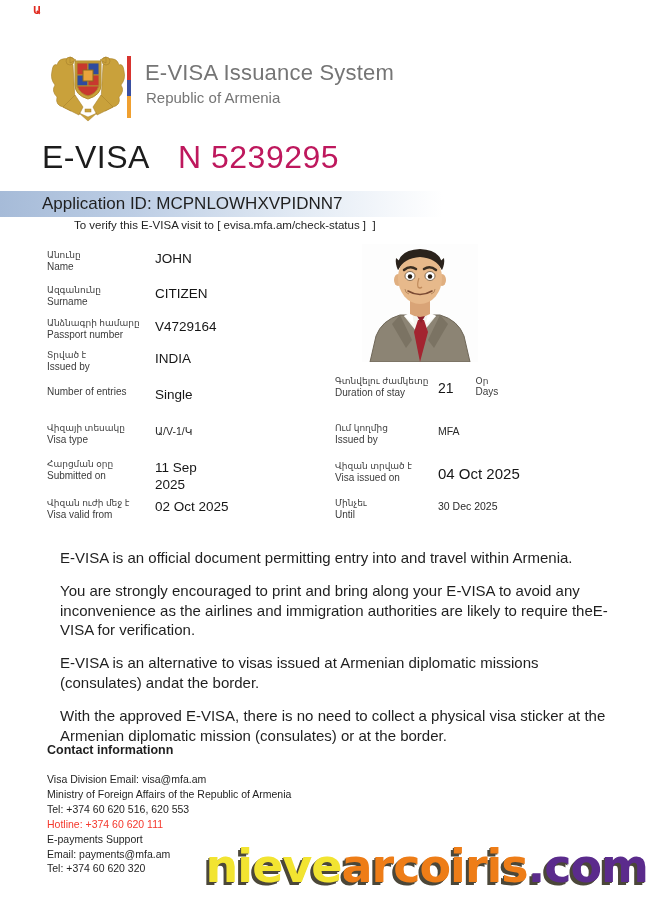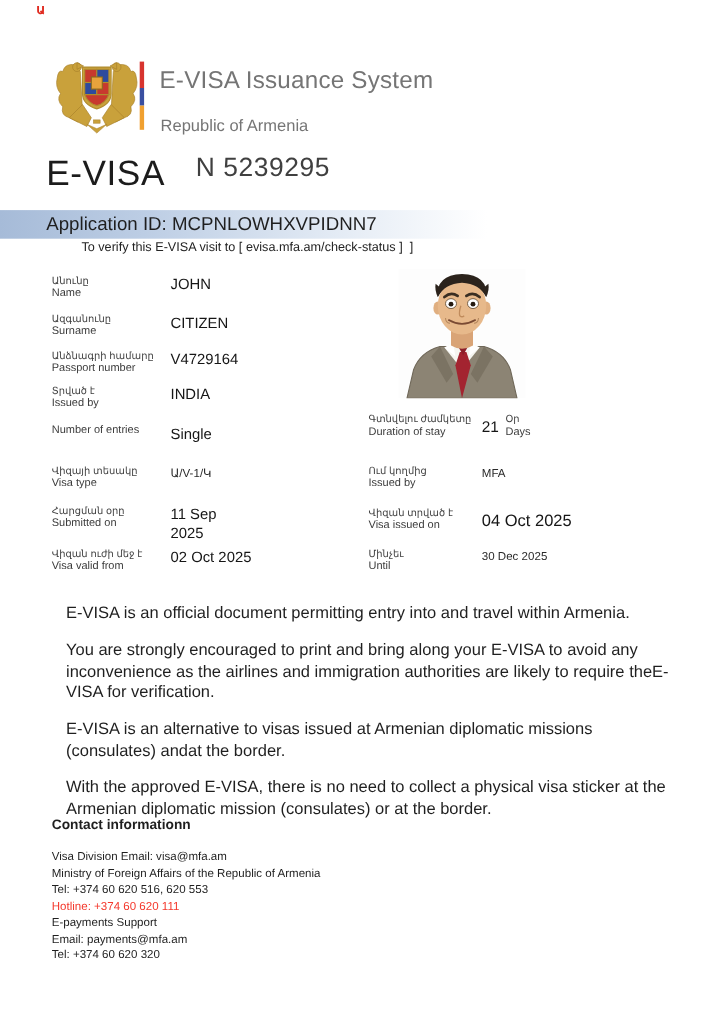--- a/index.html
+++ b/index.html
@@ -7,41 +7,41 @@
   .page {
     position:relative; width:651px; height:917px; background:#ffffff;
     overflow:hidden; font-family:"Liberation Sans","DejaVu Sans",sans-serif;
     color:#1c1c1c;
   }
   .corner-mark { position:absolute; left:33px; top:5px; font-size:10px; font-weight:bold; color:#e02b20; }
   .coat { position:absolute; left:49px; top:51px; }
   .flag-bar { position:absolute; left:127px; top:56px; width:4px; height:62px; display:flex; flex-direction:column; }
   .flag-bar .fr { flex:38; } .flag-bar .fb { flex:27; } .flag-bar .fo { flex:35; }
   .hdr-title { position:absolute; left:145px; top:60px; font-size:22px; color:#757575; letter-spacing:.2px; }
-  .hdr-sub { position:absolute; left:146px; top:106px; font-size:15px; color:#757575; }
+  .hdr-sub { position:absolute; left:146px; top:89px; font-size:15px; color:#757575; }
   .visa-title { position:absolute; left:42px; top:139px; font-size:32px; color:#1c1c1c; letter-spacing:.5px; }
-  .visa-number { position:absolute; left:178px; top:139px; font-size:24px; color:#404040; letter-spacing:.5px; }
+  .visa-number { position:absolute; left:178px; top:139px; font-size:32px; color:#be185d; letter-spacing:.5px; }
   .appid-band {
     position:absolute; left:0; top:191px; width:651px; height:26px; line-height:26px;
     padding-left:42px; font-size:17px; color:#1f1f1f;
     background:linear-gradient(90deg,#a6bbd8 0%,#bccde4 20%,#e2eaf4 46%,#ffffff 68%);
   }
   .verify { position:absolute; left:42px; top:219px; font-size:11.5px; color:#242424; white-space:pre;margin-left:32px; }
 
   .field { position:absolute; display:flex; }
   .flabel { width:105px; }
   .flabel .hy { font-size:9px; color:#3f3f3f; line-height:1.25; }
   .flabel .en { font-size:10px; color:#3b3b3b; line-height:1.25; }
   .fvalue { font-size:13.5px; color:#161616; white-space:pre-line; line-height:1.25; padding-top:1px; }
   .fvalue.small { font-size:10.5px; color:#2a2a2a; padding-top:2px; }
   .lf .flabel { margin-left:0; } .lf { left:47px; } .lf .fvalue { margin-left:3px; width:90px; }
   .rf { left:335px; } .rf .flabel { width:103px; } .rf .fvalue { margin-left:0; }
   .dur-val { display:flex; align-items:flex-start; padding-top:4px; }
   .dur-num { font-size:14px; color:#161616; }
-  .dur-units { margin-left:6px; margin-top:-4px; }
+  .dur-units { margin-left:22px; margin-top:-4px; }
   .dur-units .uhy { font-size:9px; color:#3f3f3f; }
   .dur-units .uen { font-size:10px; color:#3b3b3b; }
 
   .photo { position:absolute; left:362px; top:244px; }
 
   .paras { position:absolute; left:60px; top:548px; width:553px; }
   .paras p { font-size:15px; line-height:1.32; color:#1f1f1f; margin-bottom:13px; }
 
   .contact-h { position:absolute; left:47px; top:743px; font-size:12.5px; font-weight:600; color:#1f1f1f; }
   .contact { position:absolute; left:47px; top:772px; font-size:10.5px; font-weight:500; line-height:1.42; color:#1f1f1f; }
@@ -239,14 +239,17 @@
   <div class="contact">
     <div class="line">Visa Division Email: visa@mfa.am</div>
     <div class="line">Ministry of Foreign Affairs of the Republic of Armenia</div>
     <div class="line">Tel: +374 60 620 516, 620 553</div>
     <div class="line red">Hotline: +374 60 620 111</div>
     <div class="line">E-payments Support</div>
     <div class="line">Email: payments@mfa.am</div>
     <div class="line">Tel: +374 60 620 320</div>
   </div>
 
+  <div class="watermark">
+    <span class="wm-yellow">nieve</span><span class="wm-orange">arcoiris</span><span class="wm-purple">.com</span>
+  </div>
 
 </div>
 
 </body></html>

